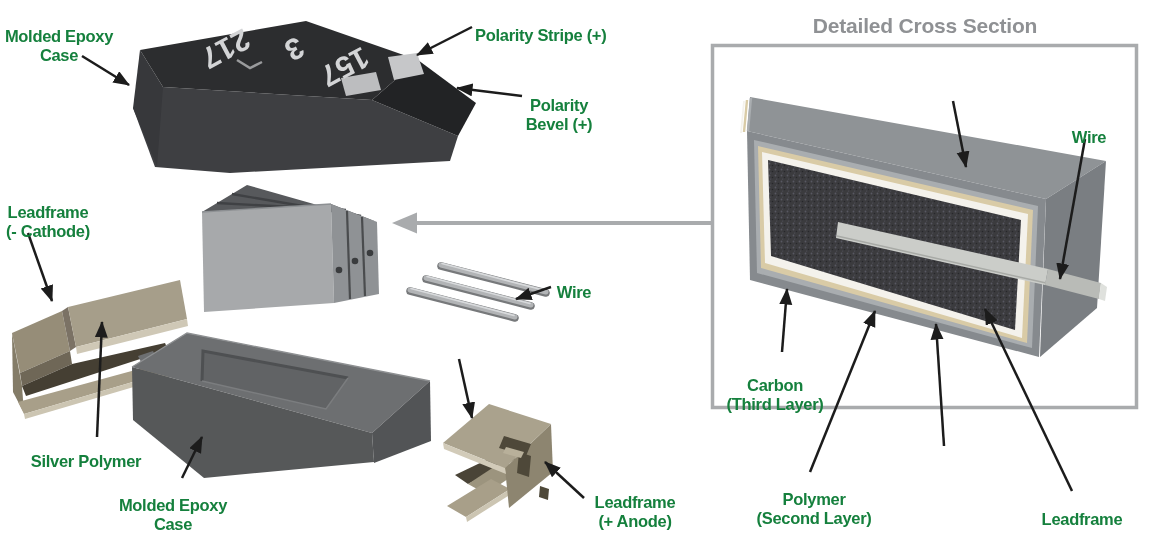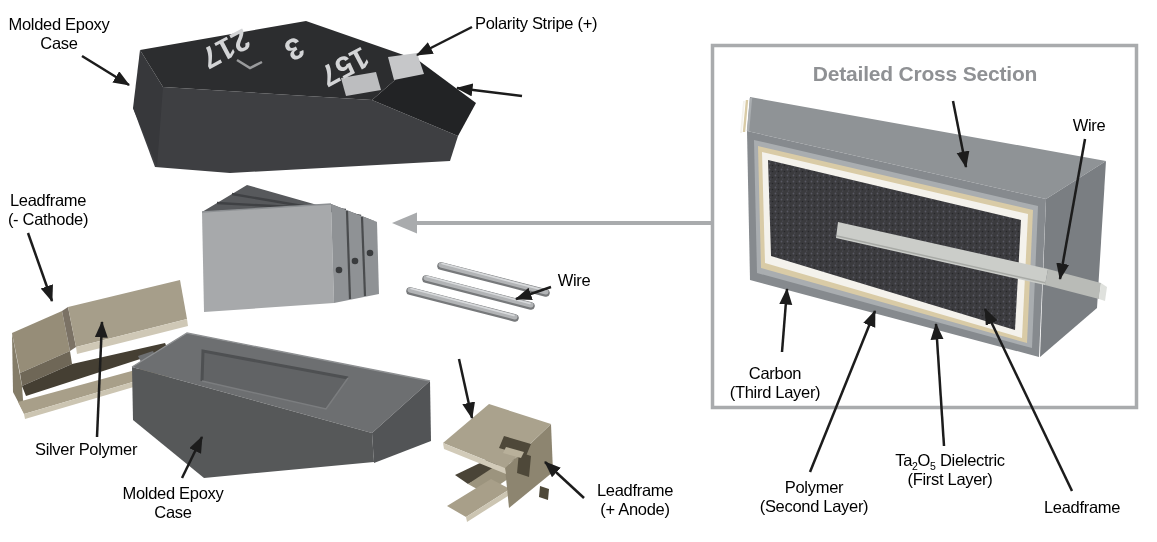--- a/index.html
+++ b/index.html
@@ -1,23 +1,23 @@
 <!DOCTYPE html>
 <html><head>
 <meta charset="utf-8">
 <style>
   html,body{margin:0;padding:0;background:#ffffff;}
   .stage{position:relative;width:1157px;height:542px;background:#fff;overflow:hidden;
          font-family:"Liberation Sans",sans-serif;}
   .stage svg{position:absolute;left:0;top:0;}
-  .lbl{position:absolute;font-weight:normal;font-size:16.5px;line-height:19px;color:#000000;
-       white-space:pre-line;text-align:center;transform:translateX(-50%);letter-spacing:-0.3px;}
+  .lbl{position:absolute;font-weight:bold;font-size:16.5px;line-height:19px;color:#15803d;
+       white-space:pre-line;text-align:center;transform:translateX(-50%);letter-spacing:-0.3px;margin-top:12px;}
   .lbl.la{transform:none;text-align:center;}
   .cs-title{position:absolute;font-weight:bold;font-size:21px;line-height:23px;color:#8f9194;
-       transform:translateX(-50%);letter-spacing:-0.2px;white-space:nowrap;margin-top:48px;}
+       transform:translateX(-50%);letter-spacing:-0.2px;white-space:nowrap;}
   sub{font-size:10.5px;line-height:0;}
 </style>
 </head>
 <body>
 
 <div class="stage">
 
 <svg width="1157" height="542" viewBox="0 0 1157 542">
   <defs>
     <marker id="ah" markerWidth="8" markerHeight="6" refX="6.2" refY="2.6" orient="auto" markerUnits="strokeWidth">
@@ -160,31 +160,32 @@
 
   <g>
     <line x1="712" y1="223" x2="414" y2="223" stroke="#a9abad" stroke-width="4"></line>
     <polygon points="392,223 417,212.5 417,233.5" fill="#a9abad"></polygon>
   </g>
 </svg>
 
 <div class="lbl" style="left:59px;top:15px">Molded Epoxy
 Case</div>
 <div class="lbl la" style="left:475px;top:14px">Polarity Stripe (+)</div>
+<div class="lbl" style="left:559px;top:84px">Polarity
+Bevel (+)</div>
 <div class="lbl" style="left:48px;top:191px">Leadframe
 (- Cathode)</div>
 <div class="lbl" style="left:86px;top:440px">Silver Polymer</div>
 <div class="lbl" style="left:173px;top:484px">Molded Epoxy
 Case</div>
 <div class="lbl" style="left:574px;top:271px">Wire</div>
 <div class="lbl" style="left:635px;top:481px">Leadframe
 (+ Anode)</div>
 
 <div class="cs-title" style="left:925px;top:14px">Detailed Cross Section</div>
 <div class="lbl" style="left:1089px;top:116px">Wire</div>
 <div class="lbl" style="left:814px;top:478px">Polymer
 (Second Layer)</div>
 <div class="lbl" style="left:775px;top:364px">Carbon
 (Third Layer)</div>
-<div class="lbl" style="left:950px;top:451px"><span>Ta</span><sub>2</sub><span>O</span><sub>5</sub><span> Dielectric</span><br><span>(First Layer)</span></div>
 <div class="lbl" style="left:1082px;top:498px">Leadframe</div>
 
 </div>
 
 </body></html>

